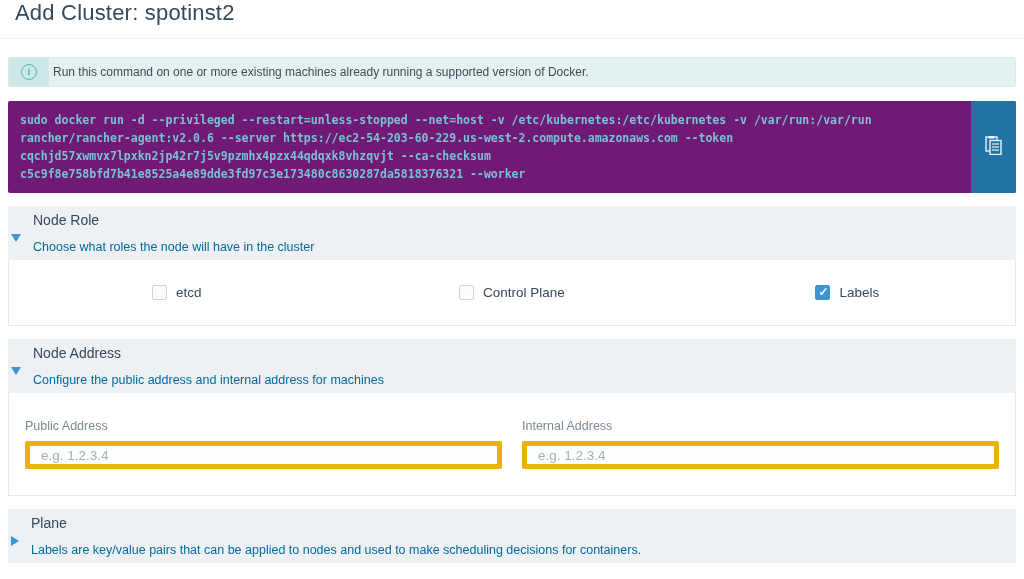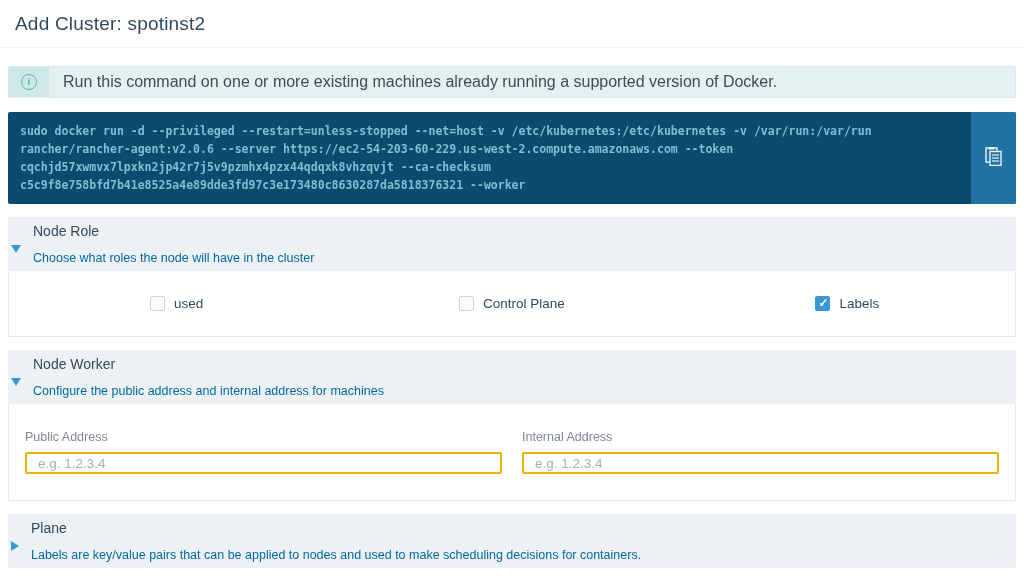--- a/index.html
+++ b/index.html
@@ -3,22 +3,22 @@
 <meta charset="utf-8">
 <style>
   * { box-sizing: border-box; margin: 0; padding: 0; }
   html, body { width: 1024px; height: 579px; background: #ffffff; overflow: hidden; }
   body { font-family: "Liberation Sans", sans-serif; color: #35495d; }
 
   .page { width: 1024px; height: 579px; position: relative; }
 
   
   .page-title {
-    font-size: 19px; font-weight: 400; color: #35495d;
-    padding: 13px 0 0 15px; letter-spacing: 0.2px;
+    font-size: 22px; font-weight: 400; color: #35495d;
+    padding: 0 0 0 15px; letter-spacing: 0.2px;
   }
   .title-divider {
     border: none; border-top: 1px solid #f0f2f4; margin-top: 12px;
   }
 
   .content { padding: 0 8px; }
 
   
   .banner {
     margin-top: 18px; display: flex; align-items: stretch;
@@ -28,28 +28,28 @@
   .banner-icon-cell {
     width: 40px; background: #cde8e6; display: flex;
     align-items: center; justify-content: center; flex: 0 0 40px;
   }
   .info-icon {
     width: 16px; height: 16px; border: 1.6px solid #57b7b0; border-radius: 50%;
     color: #57b7b0; font-size: 10px; font-weight: 700; line-height: 13px;
     text-align: center; display: inline-block; font-family: "Liberation Serif", serif;
   }
   .banner-text {
-    display: flex; align-items: center; padding: 6px 12px 6px 14px;
-    font-size: 16px; color: #3f4b58;
+    display: flex; align-items: center; padding: 6px 12px 6px 4px;
+    font-size: 12px; color: #3f4b58;
   }
 
   
   .codeblock {
     margin-top: 14px; display: flex; align-items: stretch;
-    background: #0c4a6e; border-radius: 2px; min-height: 92px; position: relative; gap: 36px;
+    background: #701a75; border-radius: 2px; min-height: 92px; position: relative; gap: 36px;
   }
   .code {
     flex: 1 1 auto; padding: 10px 12px;
     font-family: "DejaVu Sans Mono", "Liberation Mono", monospace;
     font-size: 11.5px; font-weight: 700; line-height: 18px;
     color: #79c1d2; white-space: pre-wrap; word-break: break-word;
   }
   .copy-btn {
     flex: 0 0 45px; width: 45px; background: #2173a3; border: none; cursor: pointer;
     display: flex; align-items: center; justify-content: center; border-radius: 0 2px 2px 0;
@@ -92,21 +92,21 @@
     content: "\2713"; position: absolute; left: 2px; top: -1px;
     color: #ffffff; font-size: 12px; font-weight: 700;
   }
   .cb-label { margin-left: 9px; font-size: 13.5px; color: #35495d; }
 
   
   .address-body { padding: 26px 16px 26px 16px; display: flex; gap: 20px; align-items: center; }
   .field { flex: 1 1 50%; }
   .field-label { display: block; font-size: 12.5px; color: #7b8a97; margin-bottom: 8px; }
   .text-input {
-    width: 100%; height: 22px; border: 2px solid #eab308; border-radius: 2px;
+    width: 100%; height: 28px; border: 5px solid #eab308; border-radius: 2px;
     background: #fdfefe; padding: 0 11px; font-size: 13.5px; color: #35495d;
     font-family: "Liberation Sans", sans-serif; outline: none;
   }
   .text-input::placeholder { color: #a6afb8; opacity: 1; }
 
   
   .footer { margin-top: 20px; text-align: center; }
   .done-btn {
     background: #1b6f9f; color: #ffffff; border: none; border-radius: 2px;
     font-size: 14px; font-family: "Liberation Sans", sans-serif;
@@ -149,36 +149,36 @@
     <div class="section-header">
       <span class="tri tri-down"></span>
       <div class="section-titles">
         <span class="section-title">Node Role</span>
         <span class="section-subtitle">Choose what roles the node will have in the cluster</span>
       </div>
     </div>
     <div class="section-body roles-body">
       <label class="checkbox-item">
         <span class="box" data-checked="false"></span>
-        <span class="cb-label">used</span>
+        <span class="cb-label">etcd</span>
       </label>
       <label class="checkbox-item">
         <span class="box" data-checked="false"></span>
         <span class="cb-label">Control Plane</span>
       </label>
       <label class="checkbox-item">
         <span class="box" data-checked="true"></span>
         <span class="cb-label">Labels</span>
       </label>
     </div>
 
     <div class="section-header">
       <span class="tri tri-down"></span>
       <div class="section-titles">
-        <span class="section-title">Node Worker</span>
+        <span class="section-title">Node Address</span>
         <span class="section-subtitle">Configure the public address and internal address for machines</span>
       </div>
     </div>
     <div class="section-body address-body">
       <div class="field">
         <label class="field-label">Public Address</label>
         <input class="text-input" type="text" placeholder="e.g. 1.2.3.4" style="">
       </div>
       <div class="field">
         <label class="field-label">Internal Address</label>

